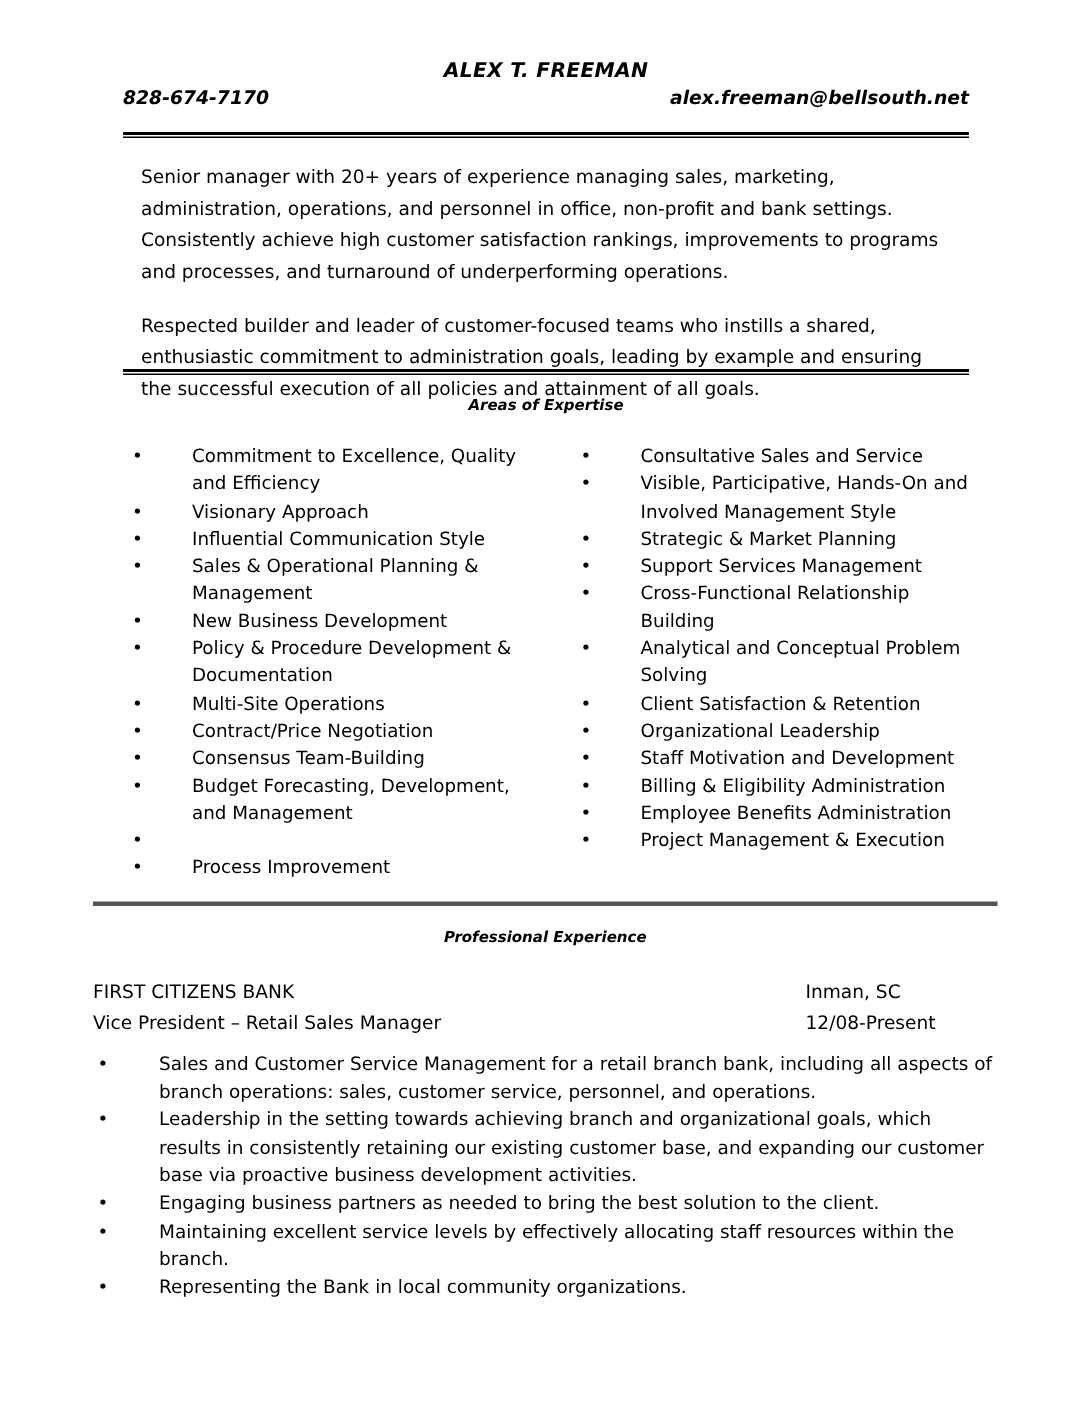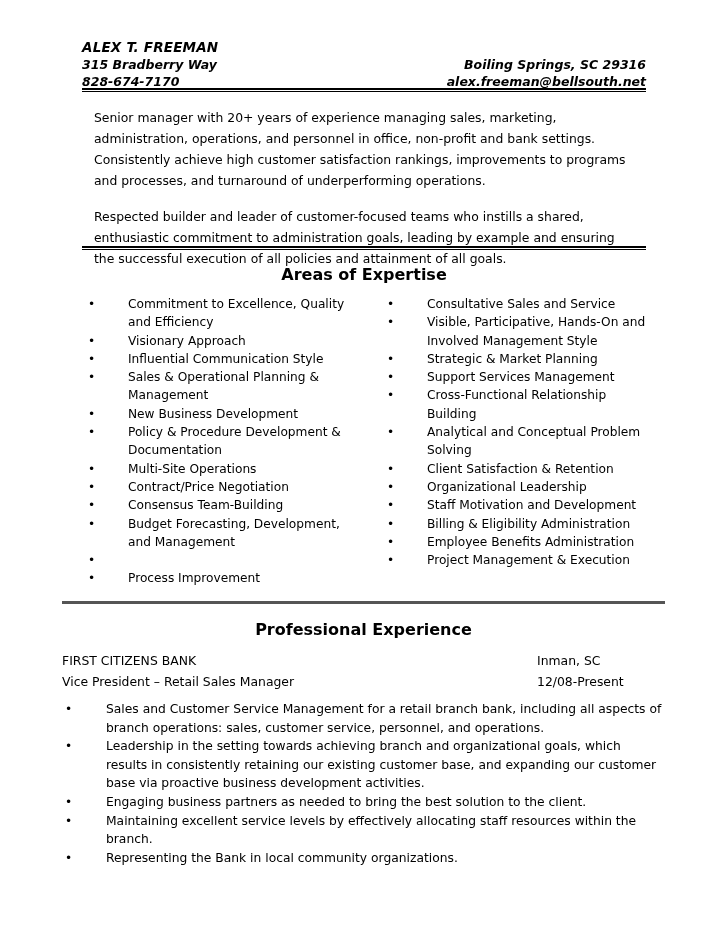--- a/index.html
+++ b/index.html
@@ -26,21 +26,21 @@
   }
 
   
   .header {
     position: absolute;
     left: 82px;
     top: 38px;
     width: 564px;
   }
   .hdr-name {
-    text-align: left;
+    text-align: center;
     font-weight: bold;
     font-style: italic;
     font-size: 13.5px;
     letter-spacing: 0.2px;
     line-height: 18px;
   }
   .hdr-row {
     display: flex;
     justify-content: space-between;
     align-items: baseline;
@@ -100,21 +100,22 @@
   .summary p {
     margin: 0 0 15px 10px;
   }
   .summary p:last-child { margin-bottom: 0; }
 
   
   .section-heading {
     position: absolute;
     text-align: center;
     font-weight: bold;
-    font-size: 16px;
+    font-style: italic;
+    font-size: 10px;
   }
   #heading-expertise {
     left: 82px;
     top: 265px;
     width: 564px;
   }
   #heading-experience {
     left: 62px;
     top: 620px;
     width: 603px;
@@ -181,24 +182,20 @@
   }
   .job-bullets .bullet-mark { width: 41px; }
 </style>
 </head>
 <body>
 
 <div class="page">
 
   <div class="header">
     <div class="hdr-name">ALEX T. FREEMAN</div>
-    <div class="hdr-row">
-      <span class="hdr-left">315 Bradberry Way</span>
-      <span class="hdr-right">Boiling Springs, SC 29316</span>
-    </div>
     <div class="hdr-row">
       <span class="hdr-left">828-674-7170</span>
       <span class="hdr-right">alex.freeman@bellsouth.net</span>
     </div>
   </div>
 
   <div class="rule-double" id="rule-header"></div>
 
   <div class="summary">
     <p>Senior manager with 20+ years of experience managing sales, marketing, administration, operations, and personnel in office, non-profit and bank settings. Consistently achieve high customer satisfaction rankings,  improvements to programs and processes, and turnaround of underperforming operations.</p>

